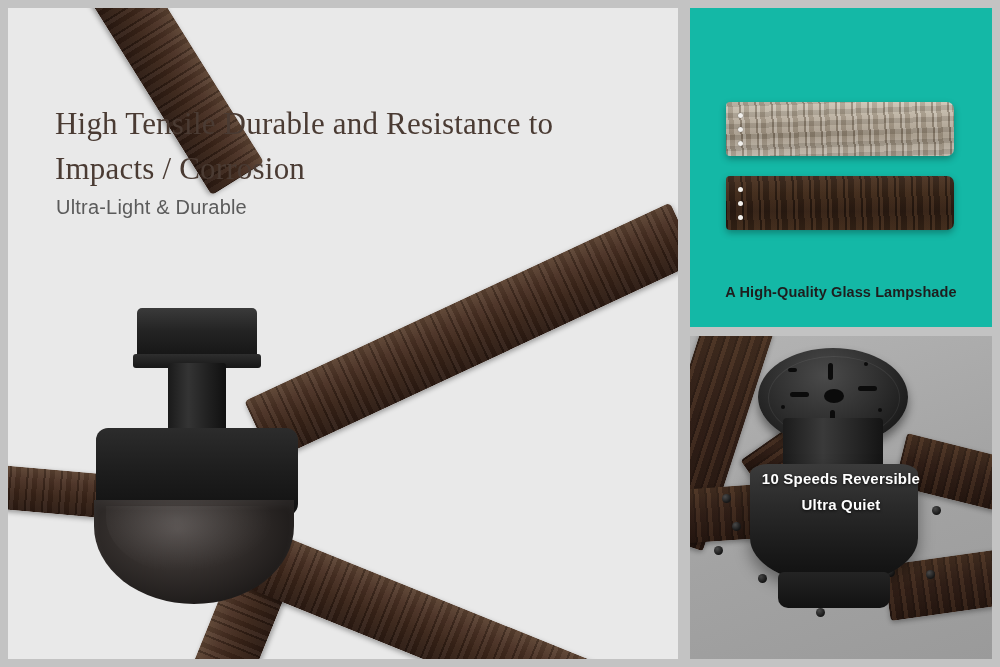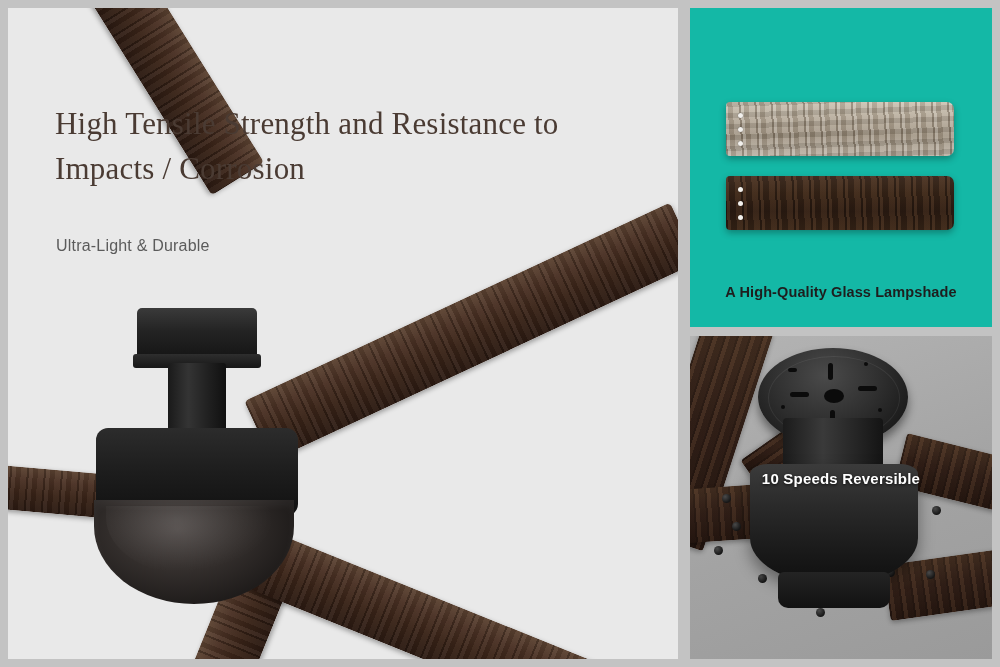--- a/index.html
+++ b/index.html
@@ -17,21 +17,21 @@
   }
   .headline{
     position:absolute;left:47px;top:94px;width:600px;
     font-family:"Liberation Serif", serif;
     font-size:31px;line-height:1.45;color:#4a3b33;
     letter-spacing:.2px;white-space:pre-line;
   }
   .subhead{
     position:absolute;left:48px;top:188px;
     font-family:"Liberation Sans", sans-serif;
-    font-size:16px;color:#5b5b5b;letter-spacing:.2px;margin-top:41px;
+    font-size:20px;color:#5b5b5b;letter-spacing:.2px;
   }
 
   
   .fan-art{position:absolute;left:0;top:0;width:670px;height:651px;}
   .blade{
     position:absolute;border-radius:5px;
     background:
       repeating-linear-gradient(90deg, rgba(0,0,0,.22) 0 2px, rgba(255,255,255,.05) 2px 6px, rgba(0,0,0,.10) 6px 11px, rgba(255,255,255,.03) 11px 17px),
       linear-gradient(180deg,#5d4433 0%,#4a3124 28%,#3a2418 60%,#2b1a12 100%);
     box-shadow:0 2px 5px rgba(0,0,0,.35);
@@ -169,21 +169,21 @@
       <div class="blade" style="left:250px;top:390px;width:470px;height:66px;transform:rotate(-25deg);transform-origin:0 50%;"></div>
 
       <div class="blade" style="left:250px;top:520px;width:430px;height:62px;transform:rotate(22deg);transform-origin:0 50%;"></div>
 
       <div class="canopy"></div>
       <div class="downrod"></div>
       <div class="motor-body"></div>
       <div class="light-dome"></div>
     </div>
 
-    <div class="headline">High Tensile Strength and Resistance to
+    <div class="headline">High Tensile Durable and Resistance to
 Impacts / Corrosion</div>
     <div class="subhead">Ultra-Light &amp; Durable</div>
   </div>
 
   <div class="panel-blades">
     <div class="sample-blade" id="blade-light">
       <span class="screw s1"></span>
       <span class="screw s2"></span>
       <span class="screw s3"></span>
     </div>
@@ -226,16 +226,17 @@
       <span class="mhole" style="left:30px;top:20px;width:9px;height:4px;border-radius:3px;"></span>
     </div>
     <div class="mneck"></div>
     <div class="mbell"></div>
     <div class="mbase"></div>
 
     <div class="motor-caption">
       <div>
         <span>10</span><span> Speeds Reversible</span>
       </div>
+      <div>Ultra Quiet</div>
     </div>
   </div>
 
 </div>
 
 </body></html>

